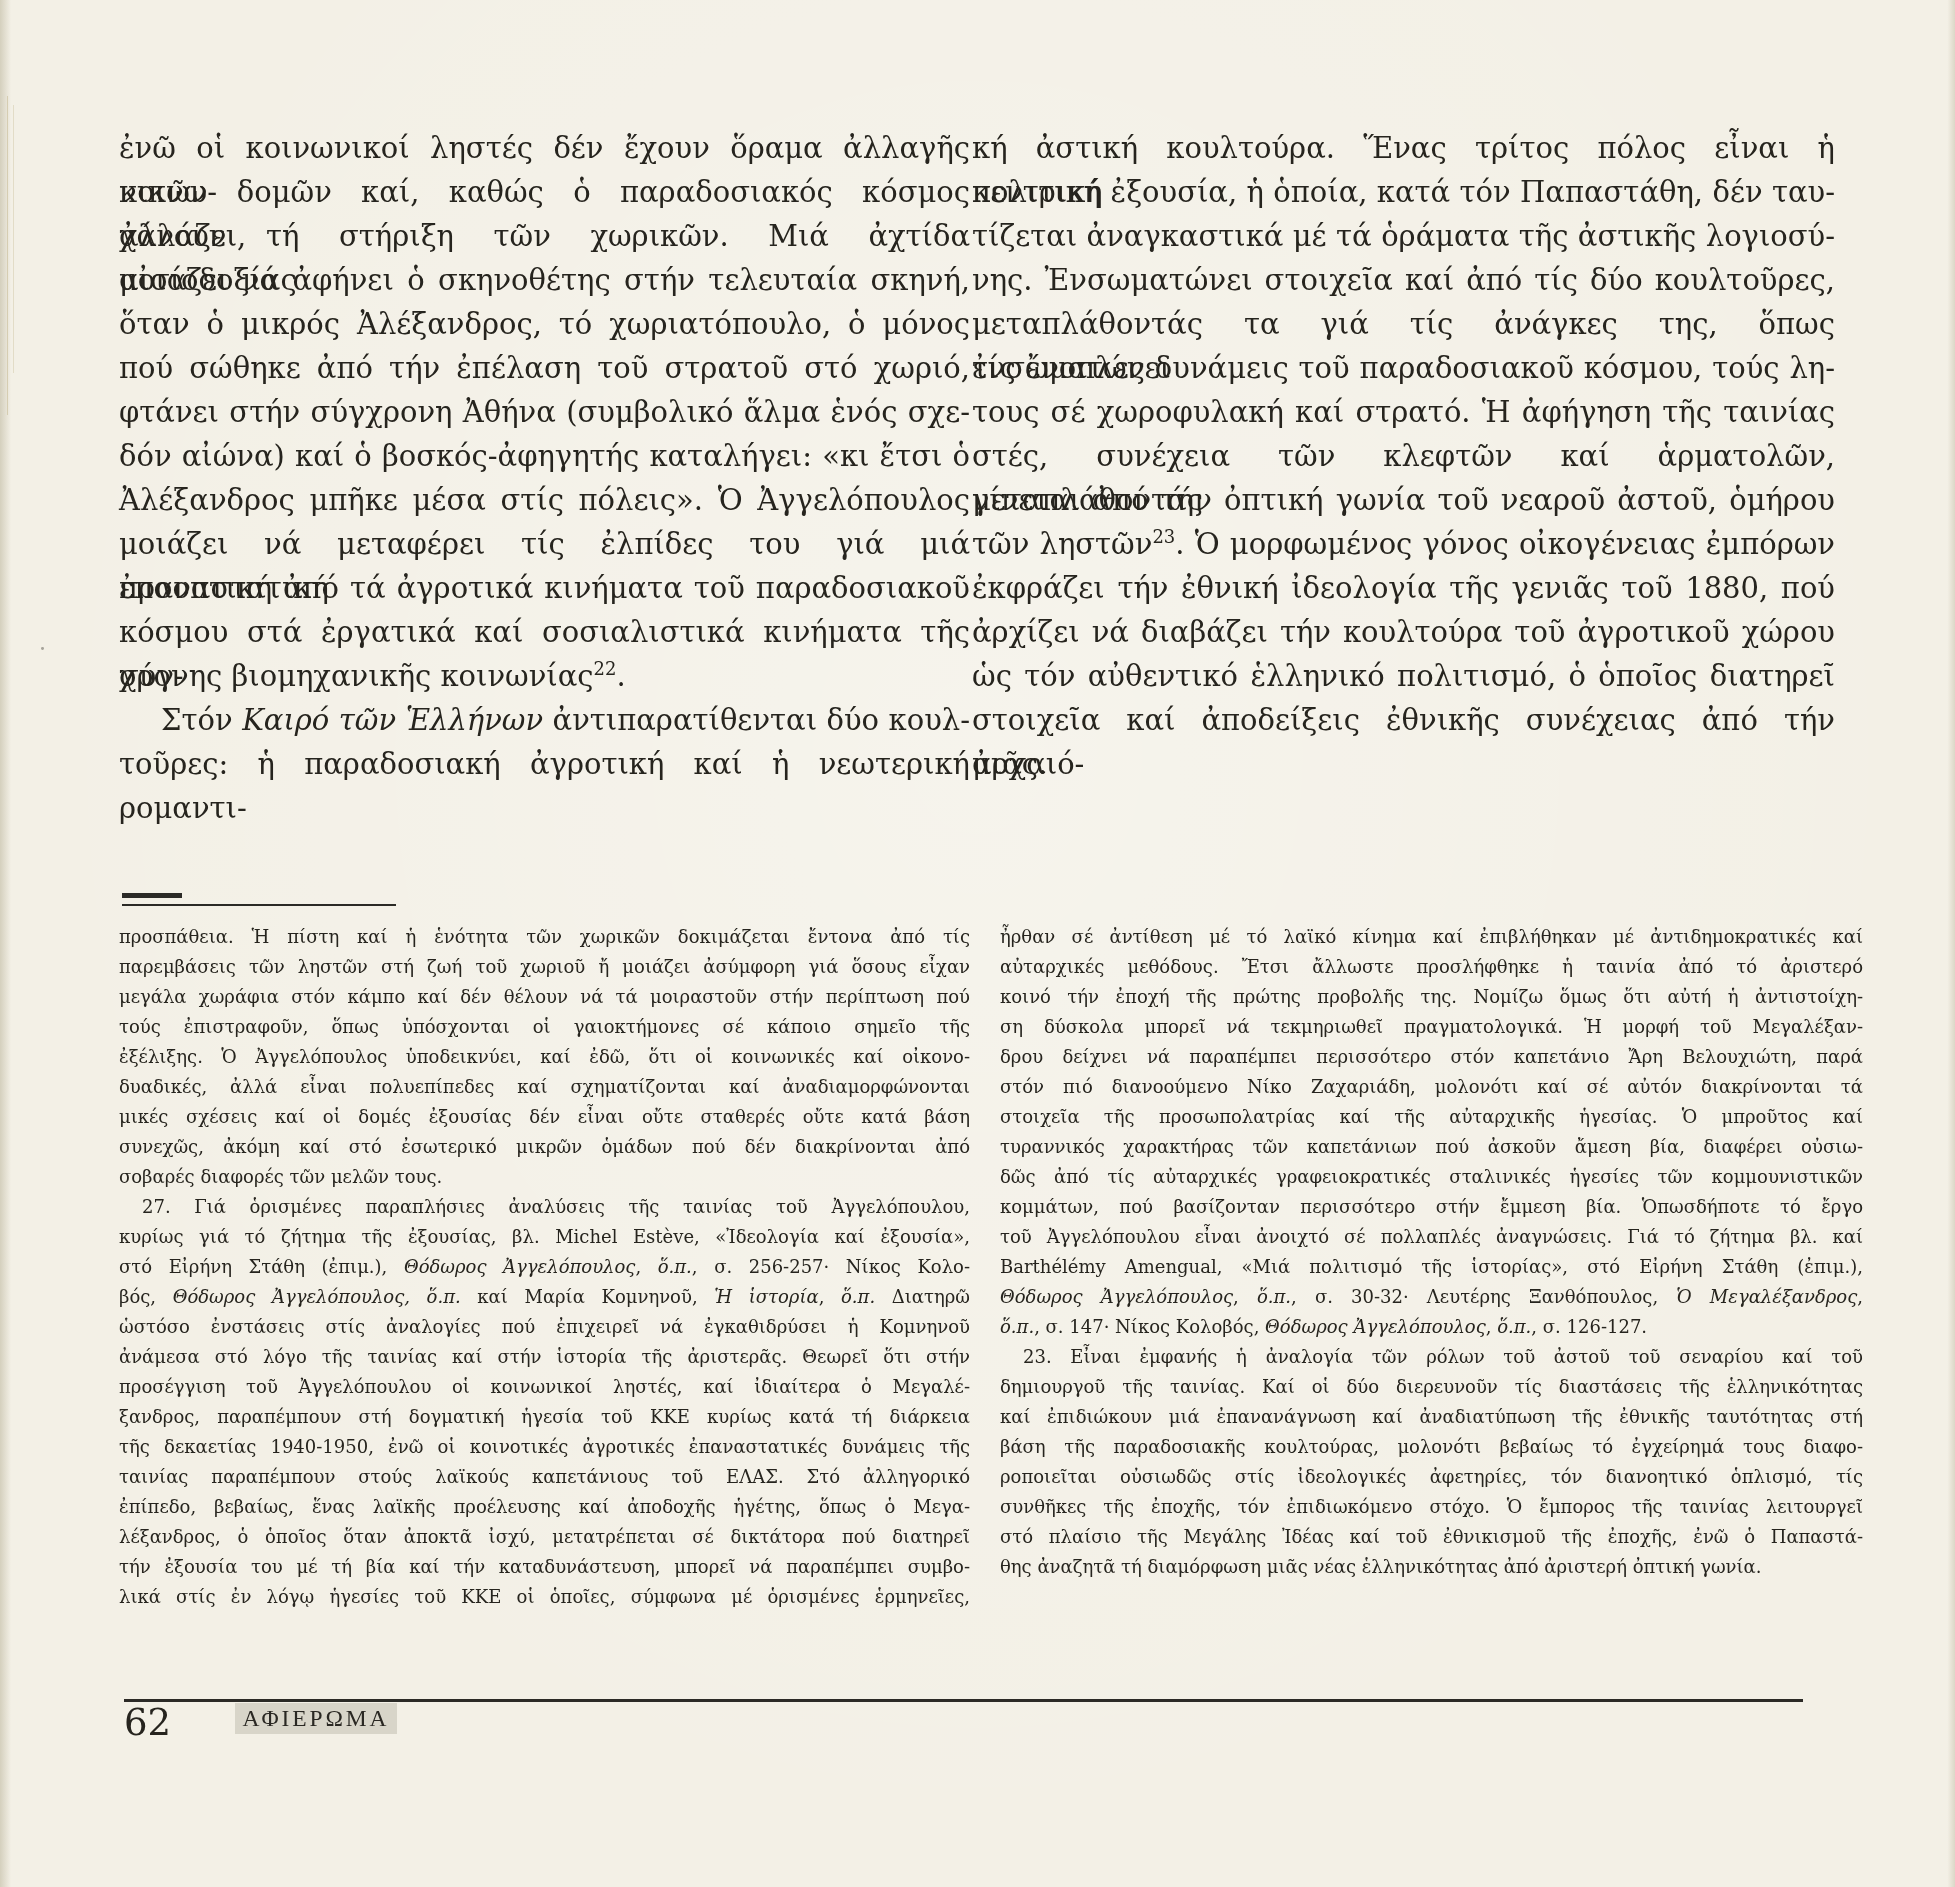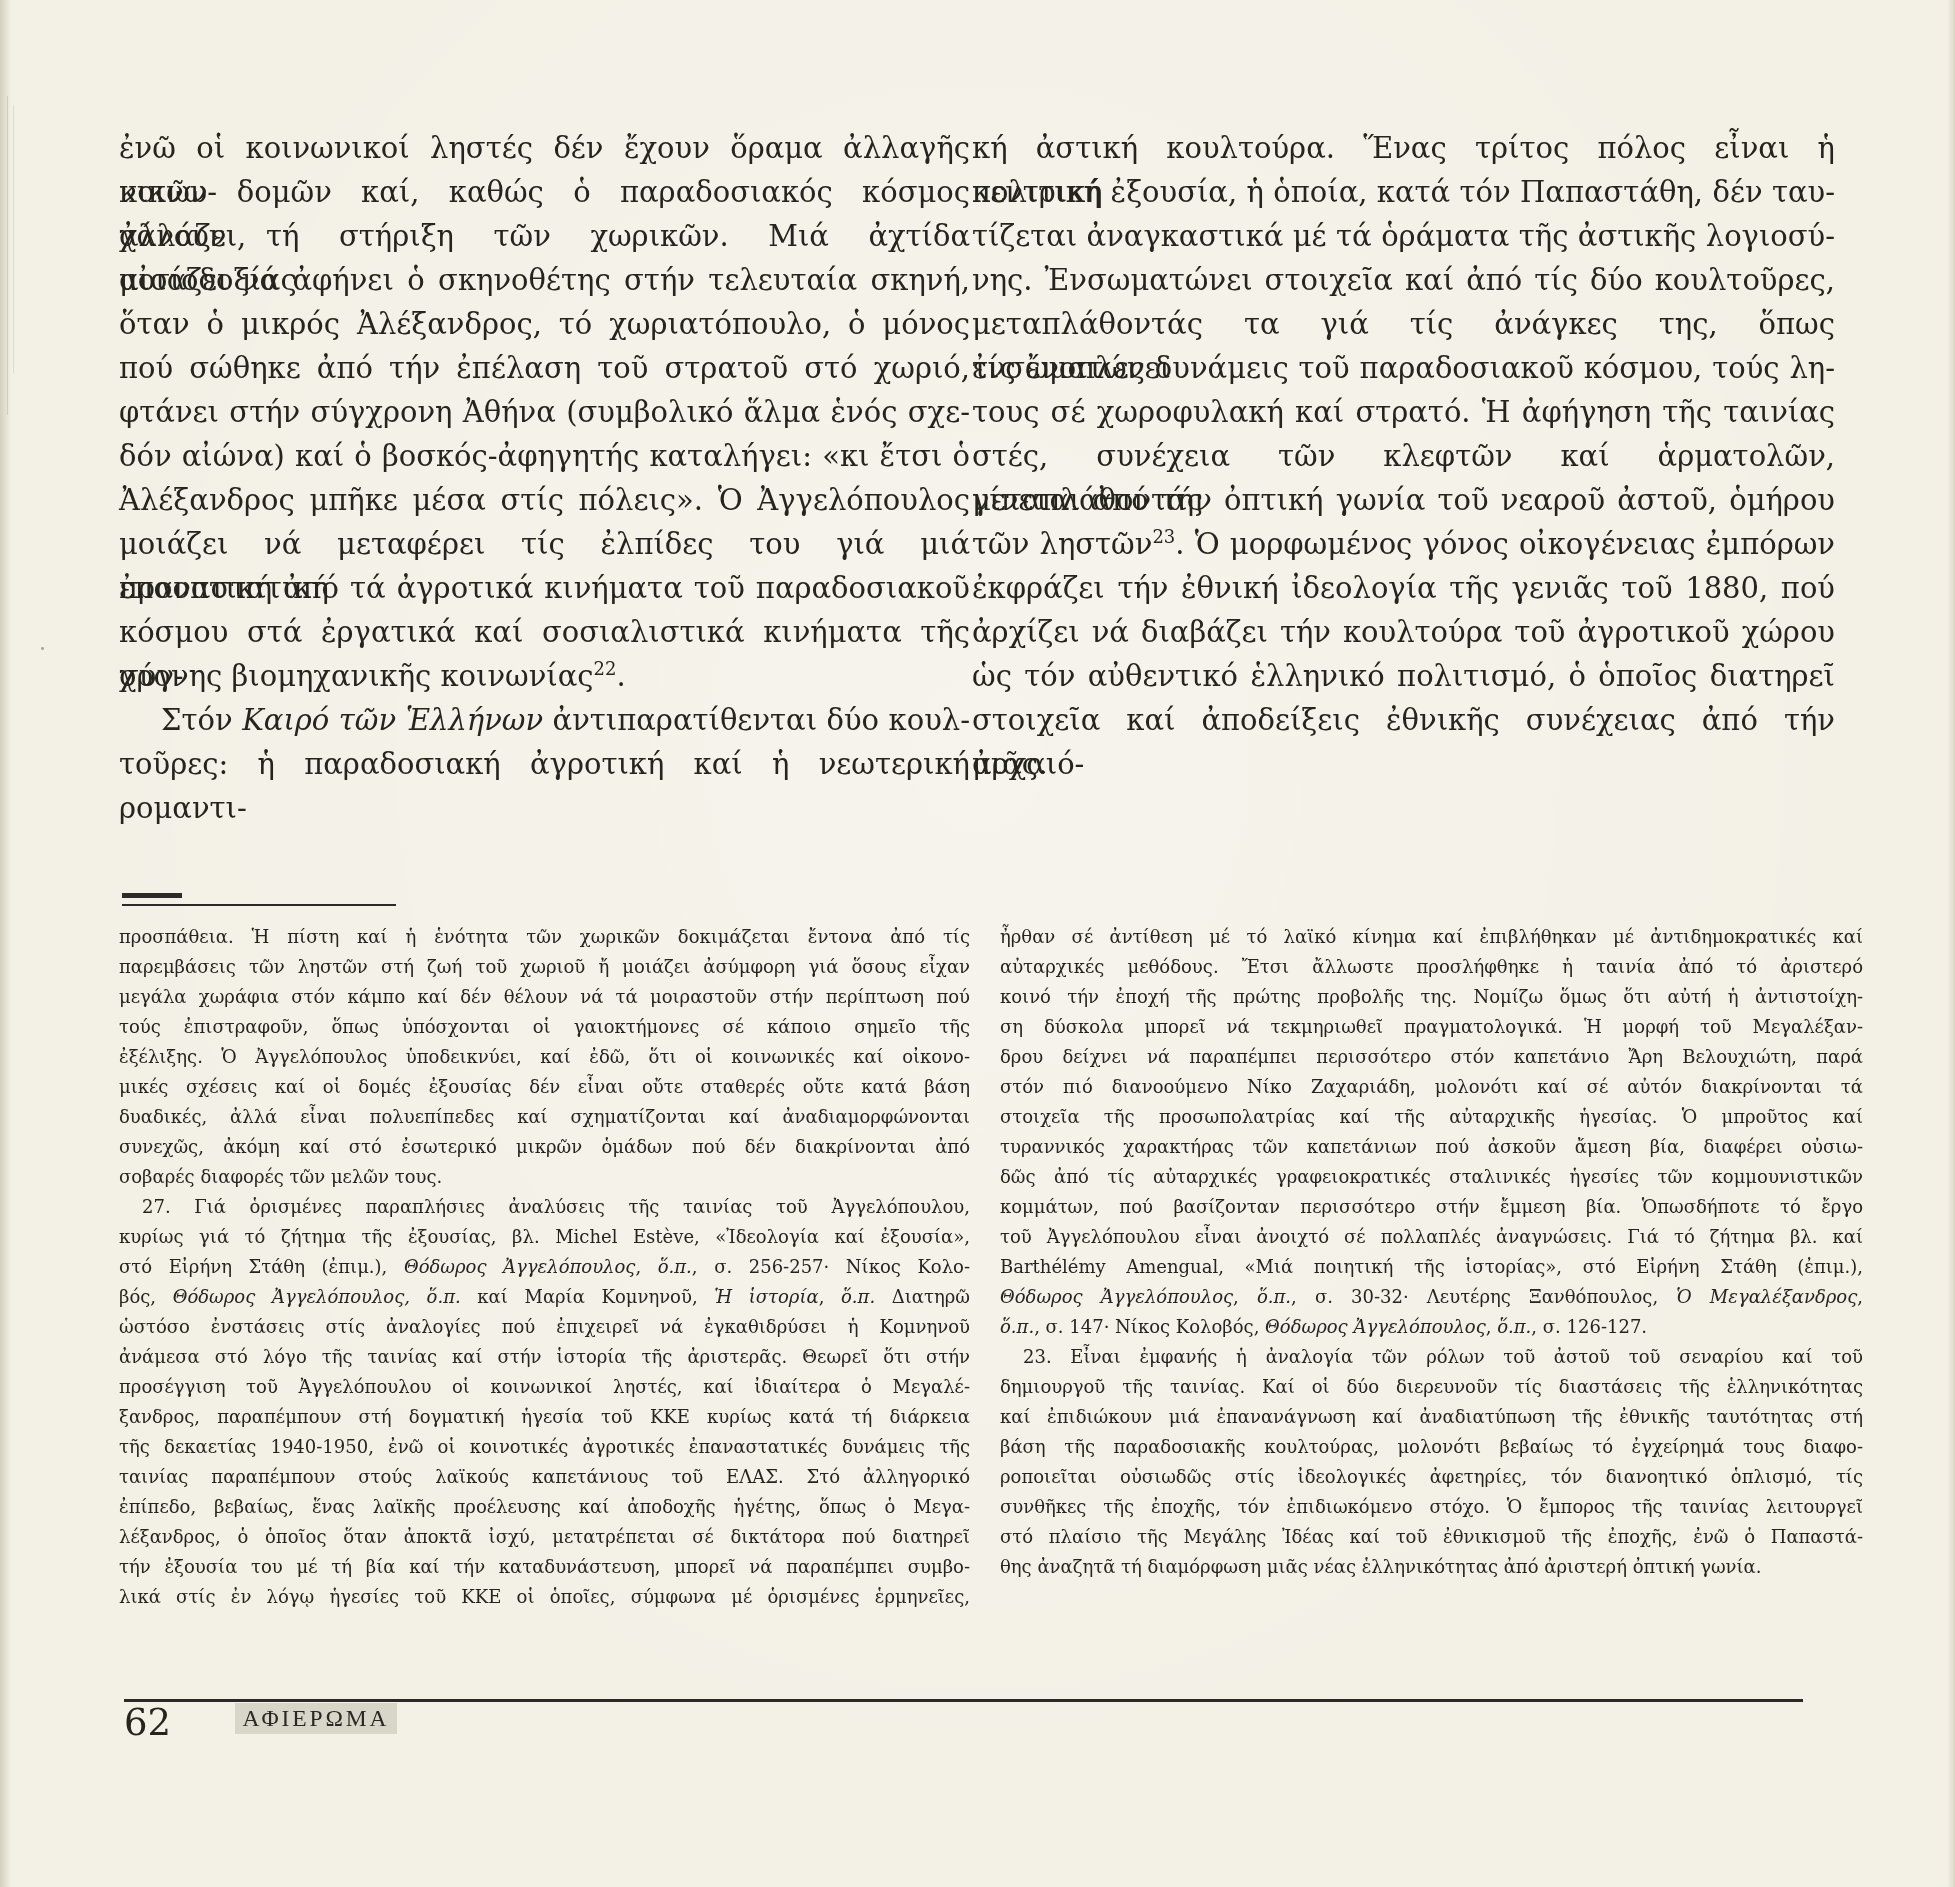--- a/index.html
+++ b/index.html
@@ -105,22 +105,22 @@
 
   <div class="fnsep-bar"></div>
   <div class="fnsep-line"></div>
 
   <div class="col foot-col" id="foot-left" style="left:119px;top:922px;width:851px;">
       <div class="tline"><span>προσπάθεια. Ἡ πίστη καί ἡ ἑνότητα τῶν χωρικῶν δοκιμάζεται ἔντονα ἀπό τίς</span></div>
       <div class="tline"><span>παρεμβάσεις τῶν ληστῶν στή ζωή τοῦ χωριοῦ ἤ μοιάζει ἀσύμφορη γιά ὅσους εἶχαν</span></div>
       <div class="tline"><span>μεγάλα χωράφια στόν κάμπο καί δέν θέλουν νά τά μοιραστοῦν στήν περίπτωση πού</span></div>
       <div class="tline"><span>τούς ἐπιστραφοῦν, ὅπως ὑπόσχονται οἱ γαιοκτήμονες σέ κάποιο σημεῖο τῆς</span></div>
       <div class="tline"><span>ἐξέλιξης. Ὁ Ἀγγελόπουλος ὑποδεικνύει, καί ἐδῶ, ὅτι οἱ κοινωνικές καί οἰκονο-</span></div>
+      <div class="tline"><span>δυαδικές, ἀλλά εἶναι πολυεπίπεδες καί σχηματίζονται καί ἀναδιαμορφώνονται</span></div>
       <div class="tline"><span>μικές σχέσεις καί οἱ δομές ἐξουσίας δέν εἶναι οὔτε σταθερές οὔτε κατά βάση</span></div>
-      <div class="tline"><span>δυαδικές, ἀλλά εἶναι πολυεπίπεδες καί σχηματίζονται καί ἀναδιαμορφώνονται</span></div>
       <div class="tline"><span>συνεχῶς, ἀκόμη καί στό ἐσωτερικό μικρῶν ὁμάδων πού δέν διακρίνονται ἀπό</span></div>
       <div class="tline endline"><span>σοβαρές διαφορές τῶν μελῶν τους.</span></div>
       <div class="tline indent"><span>27. Γιά ὁρισμένες παραπλήσιες ἀναλύσεις τῆς ταινίας τοῦ Ἀγγελόπουλου,</span></div>
       <div class="tline"><span>κυρίως γιά τό ζήτημα τῆς ἐξουσίας, βλ. Michel Estève, «Ἰδεολογία καί ἐξουσία»,</span></div>
       <div class="tline"><span>στό Εἰρήνη Στάθη (ἐπιμ.), </span><span class="it">Θόδωρος Ἀγγελόπουλος</span><span>, </span><span class="it">ὅ.π.</span><span>, σ. 256-257· Νίκος Κολο-</span></div>
       <div class="tline"><span>βός, </span><span class="it">Θόδωρος Ἀγγελόπουλος,</span><span> </span><span class="it">ὅ.π.</span><span> καί Μαρία Κομνηνοῦ, </span><span class="it">Ἡ ἱστορία</span><span>, </span><span class="it">ὅ.π.</span><span> Διατηρῶ</span></div>
       <div class="tline"><span>ὡστόσο ἐνστάσεις στίς ἀναλογίες πού ἐπιχειρεῖ νά ἐγκαθιδρύσει ἡ Κομνηνοῦ</span></div>
       <div class="tline"><span>ἀνάμεσα στό λόγο τῆς ταινίας καί στήν ἱστορία τῆς ἀριστερᾶς. Θεωρεῖ ὅτι στήν</span></div>
       <div class="tline"><span>προσέγγιση τοῦ Ἀγγελόπουλου οἱ κοινωνικοί ληστές, καί ἰδιαίτερα ὁ Μεγαλέ-</span></div>
       <div class="tline"><span>ξανδρος, παραπέμπουν στή δογματική ἡγεσία τοῦ ΚΚΕ κυρίως κατά τή διάρκεια</span></div>
@@ -136,21 +136,21 @@
       <div class="tline"><span>αὐταρχικές μεθόδους. Ἔτσι ἄλλωστε προσλήφθηκε ἡ ταινία ἀπό τό ἀριστερό</span></div>
       <div class="tline"><span>κοινό τήν ἐποχή τῆς πρώτης προβολῆς της. Νομίζω ὅμως ὅτι αὐτή ἡ ἀντιστοίχη-</span></div>
       <div class="tline"><span>ση δύσκολα μπορεῖ νά τεκμηριωθεῖ πραγματολογικά. Ἡ μορφή τοῦ Μεγαλέξαν-</span></div>
       <div class="tline"><span>δρου δείχνει νά παραπέμπει περισσότερο στόν καπετάνιο Ἄρη Βελουχιώτη, παρά</span></div>
       <div class="tline"><span>στόν πιό διανοούμενο Νίκο Ζαχαριάδη, μολονότι καί σέ αὐτόν διακρίνονται τά</span></div>
       <div class="tline"><span>στοιχεῖα τῆς προσωπολατρίας καί τῆς αὐταρχικῆς ἡγεσίας. Ὁ μπροῦτος καί</span></div>
       <div class="tline"><span>τυραννικός χαρακτήρας τῶν καπετάνιων πού ἀσκοῦν ἄμεση βία, διαφέρει οὐσιω-</span></div>
       <div class="tline"><span>δῶς ἀπό τίς αὐταρχικές γραφειοκρατικές σταλινικές ἡγεσίες τῶν κομμουνιστικῶν</span></div>
       <div class="tline"><span>κομμάτων, πού βασίζονταν περισσότερο στήν ἔμμεση βία. Ὁπωσδήποτε τό ἔργο</span></div>
       <div class="tline"><span>τοῦ Ἀγγελόπουλου εἶναι ἀνοιχτό σέ πολλαπλές ἀναγνώσεις. Γιά τό ζήτημα βλ. καί</span></div>
-      <div class="tline"><span>Barthélémy Amengual, «Μιά ποιητική τῆς ἱστορίας», στό Εἰρήνη Στάθη (ἐπιμ.),</span></div>
+      <div class="tline"><span>Barthélémy Amengual, «Μιά πολιτισμό τῆς ἱστορίας», στό Εἰρήνη Στάθη (ἐπιμ.),</span></div>
       <div class="tline"><span class="it">Θόδωρος Ἀγγελόπουλος</span><span>, </span><span class="it">ὅ.π.</span><span>, σ. 30-32· Λευτέρης Ξανθόπουλος, </span><span class="it">Ὁ Μεγαλέξανδρος</span><span>,</span></div>
       <div class="tline endline"><span class="it">ὅ.π.</span><span>, σ. 147· Νίκος Κολοβός, </span><span class="it">Θόδωρος Ἀγγελόπουλος</span><span>, </span><span class="it">ὅ.π.</span><span>, σ. 126-127.</span></div>
       <div class="tline indent"><span>23. Εἶναι ἐμφανής ἡ ἀναλογία τῶν ρόλων τοῦ ἀστοῦ τοῦ σεναρίου καί τοῦ</span></div>
       <div class="tline"><span>δημιουργοῦ τῆς ταινίας. Καί οἱ δύο διερευνοῦν τίς διαστάσεις τῆς ἑλληνικότητας</span></div>
       <div class="tline"><span>καί ἐπιδιώκουν μιά ἐπανανάγνωση καί ἀναδιατύπωση τῆς ἐθνικῆς ταυτότητας στή</span></div>
       <div class="tline"><span>βάση τῆς παραδοσιακῆς κουλτούρας, μολονότι βεβαίως τό ἐγχείρημά τους διαφο-</span></div>
       <div class="tline"><span>ροποιεῖται οὐσιωδῶς στίς ἰδεολογικές ἀφετηρίες, τόν διανοητικό ὁπλισμό, τίς</span></div>
       <div class="tline"><span>συνθῆκες τῆς ἐποχῆς, τόν ἐπιδιωκόμενο στόχο. Ὁ ἔμπορος τῆς ταινίας λειτουργεῖ</span></div>
       <div class="tline"><span>στό πλαίσιο τῆς Μεγάλης Ἰδέας καί τοῦ ἐθνικισμοῦ τῆς ἐποχῆς, ἐνῶ ὁ Παπαστά-</span></div>
       <div class="tline endline"><span>θης ἀναζητᾶ τή διαμόρφωση μιᾶς νέας ἑλληνικότητας ἀπό ἀριστερή ὀπτική γωνία.</span></div>

